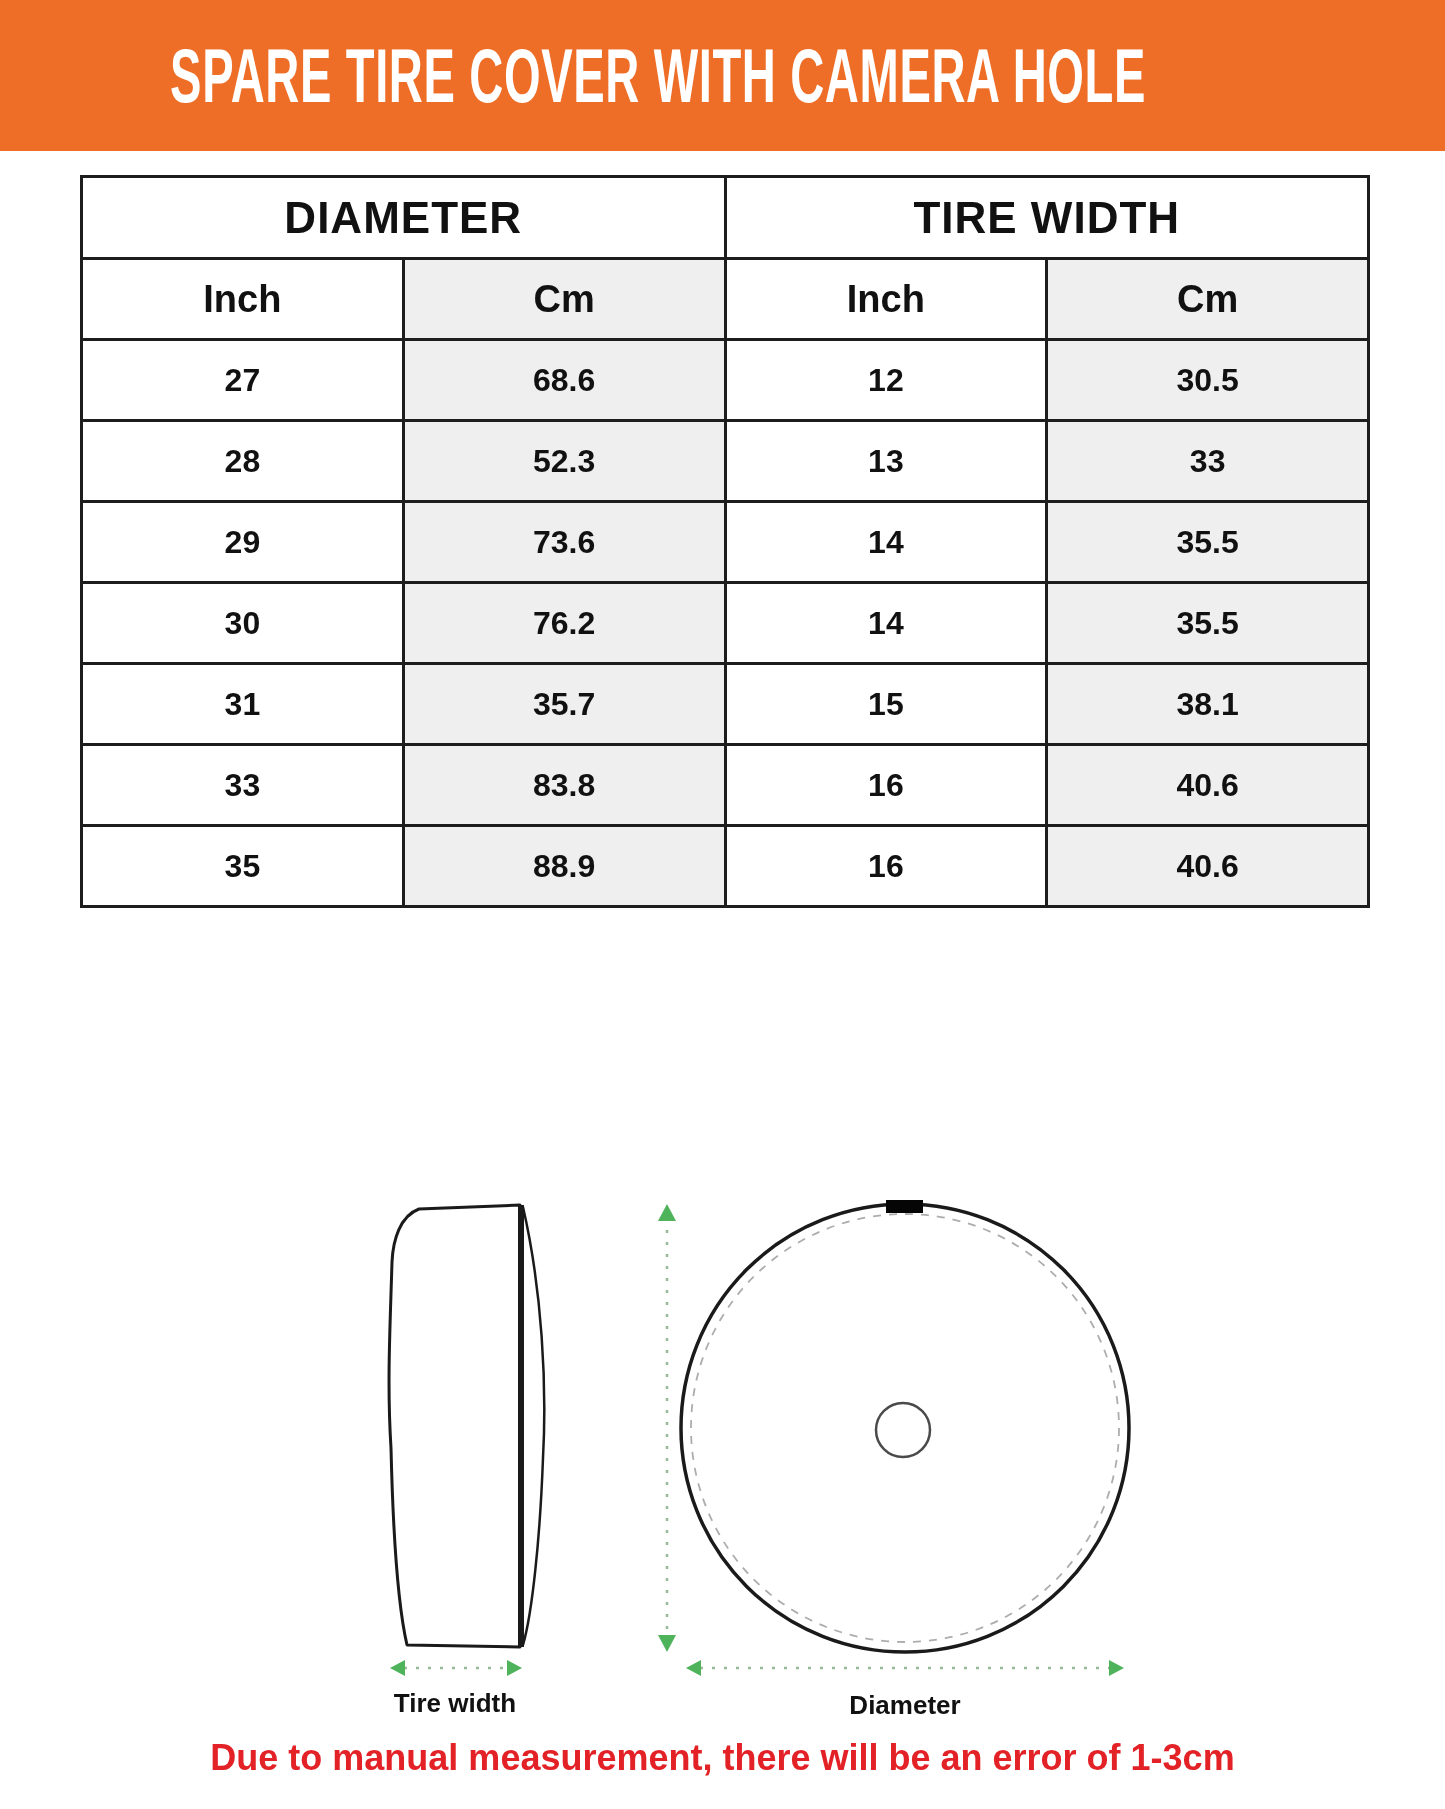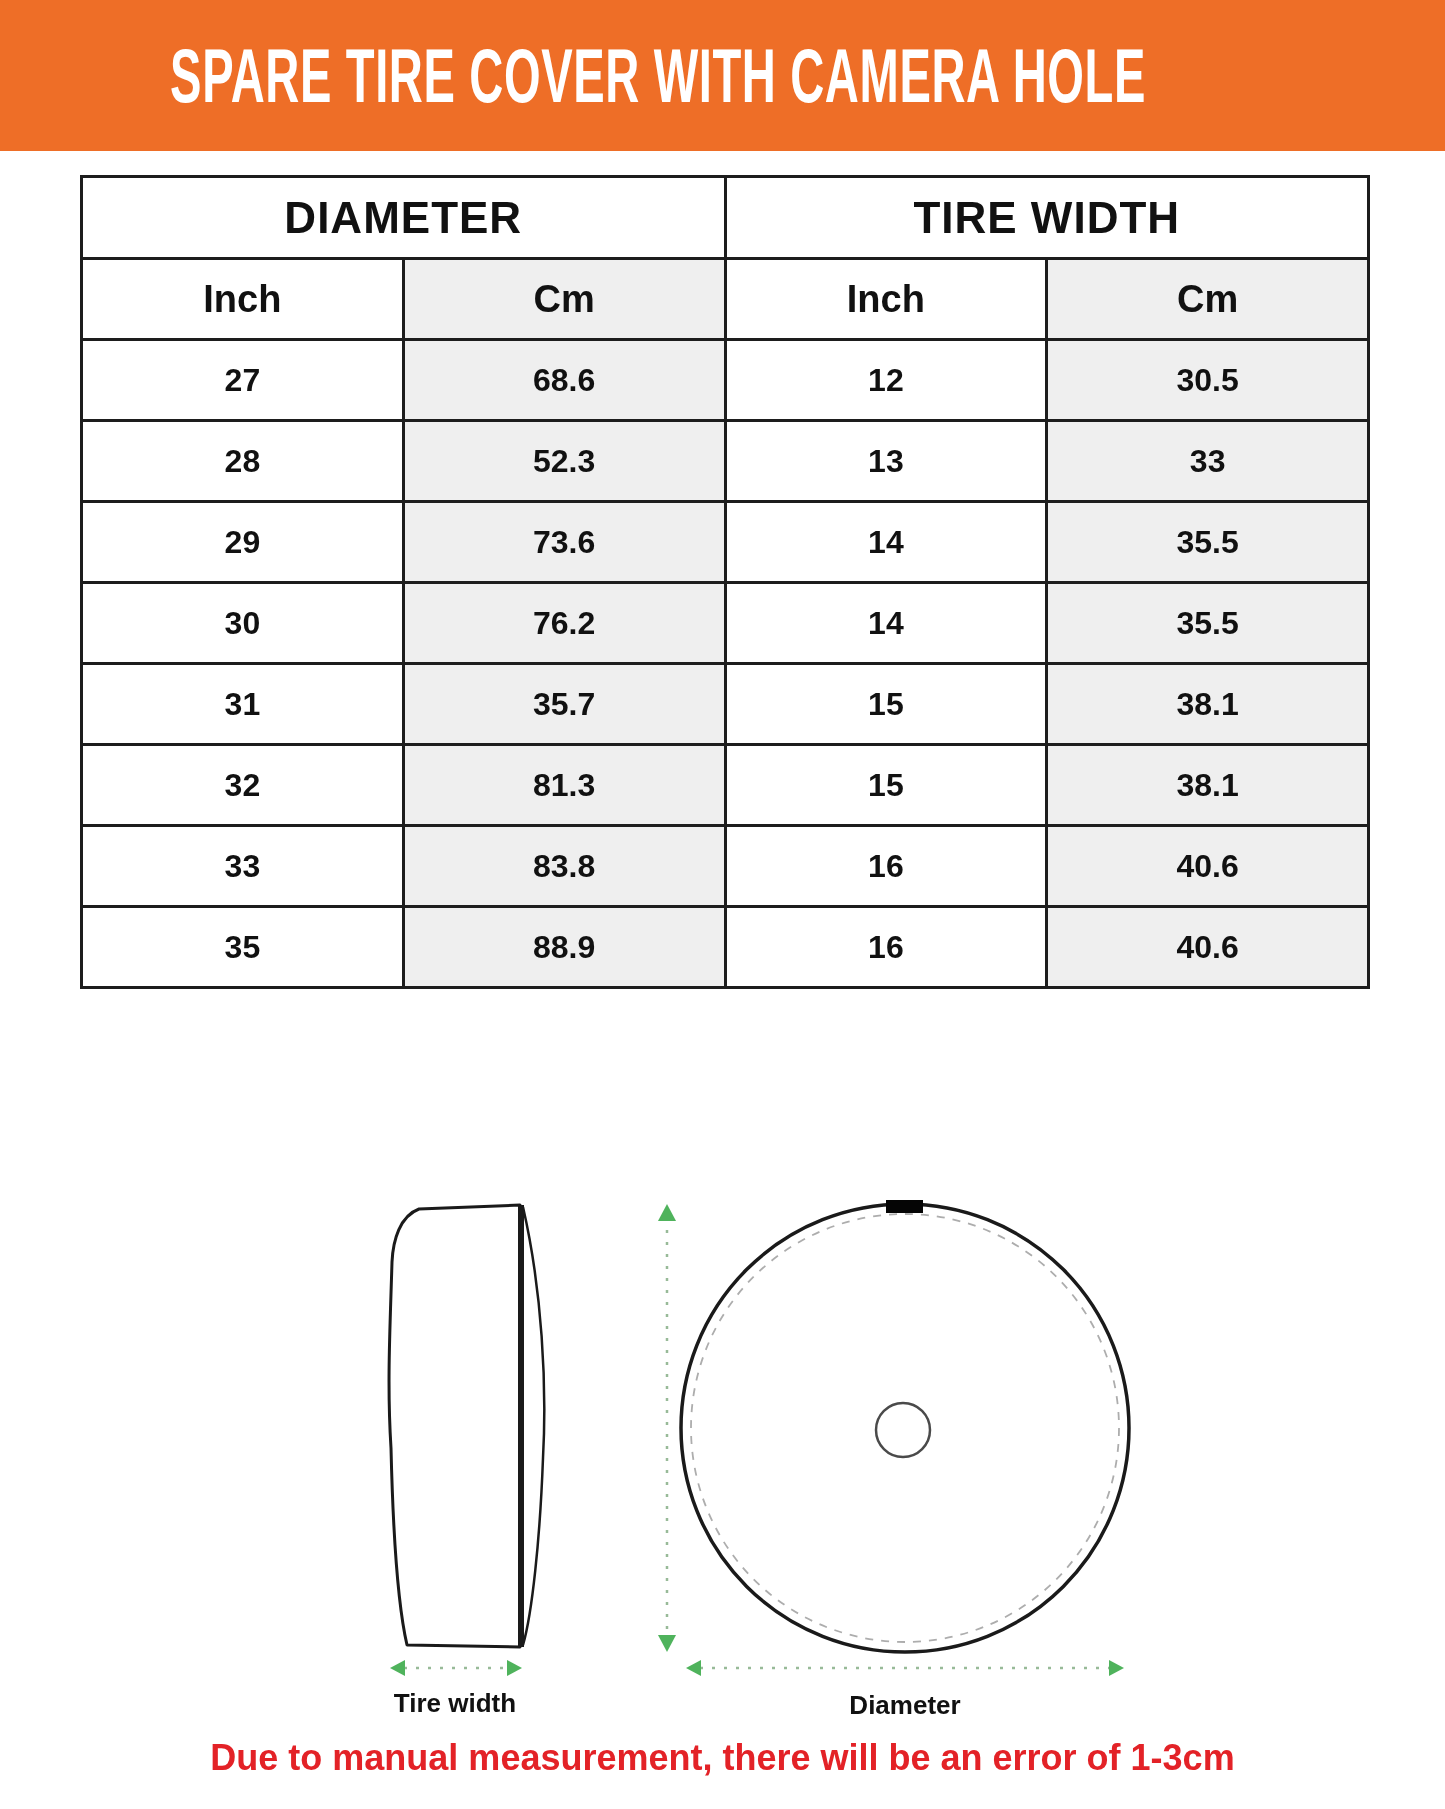--- a/index.html
+++ b/index.html
@@ -108,26 +108,20 @@
           <td>14</td>
           <td class="shade">35.5</td>
         </tr>
         <tr>
           <td>31</td>
           <td class="shade">35.7</td>
           <td>15</td>
           <td class="shade">38.1</td>
         </tr>
         <tr>
-          <td>32</td>
-          <td class="shade">81.3</td>
-          <td>15</td>
-          <td class="shade">38.1</td>
-        </tr>
-        <tr>
           <td>33</td>
           <td class="shade">83.8</td>
           <td>16</td>
           <td class="shade">40.6</td>
         </tr>
         <tr>
           <td>35</td>
           <td class="shade">88.9</td>
           <td>16</td>
           <td class="shade">40.6</td>

